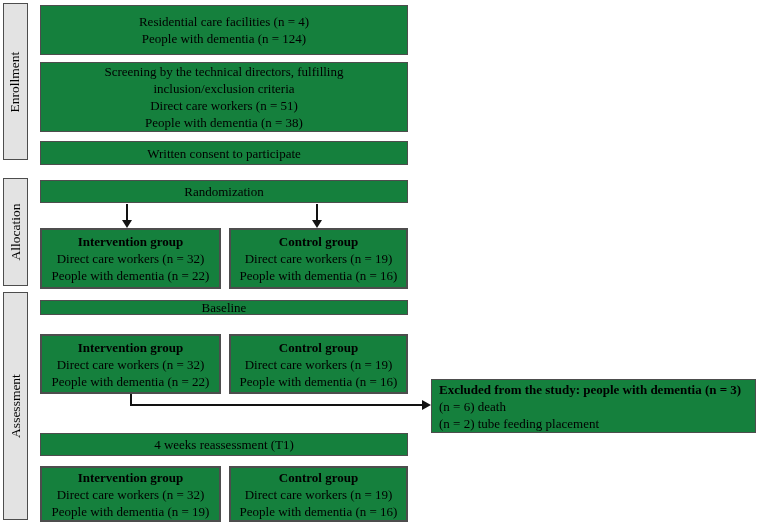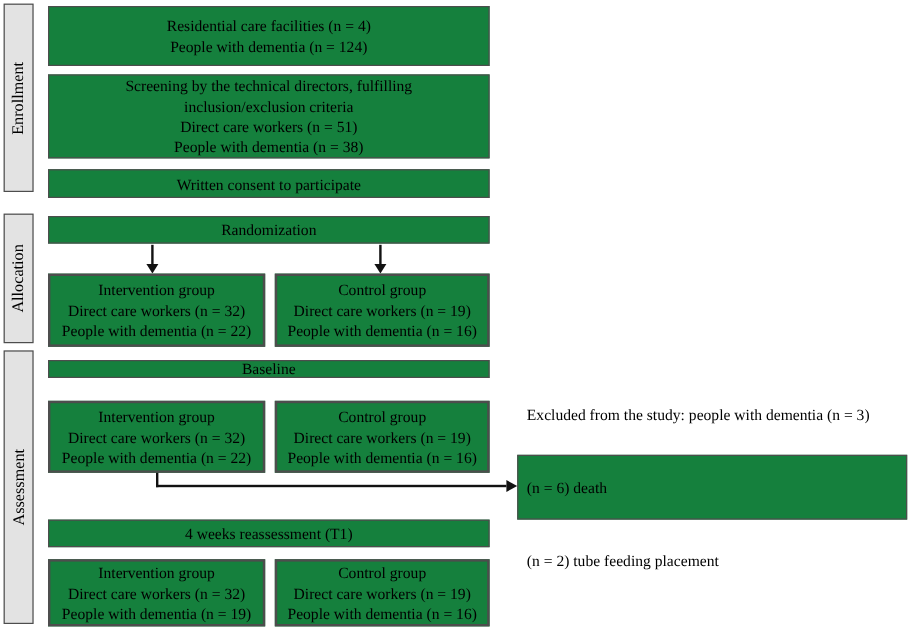--- a/index.html
+++ b/index.html
@@ -18,21 +18,21 @@
     align-items:flex-start; justify-content:center; text-align:left; padding:2px 7px;
   }
   .phase {
     position:absolute; box-sizing:border-box;
     border:1.5px solid #4d4d4d; background:#e3e3e3;
     display:flex; align-items:center; justify-content:center;
   }
   .phase span {
     transform:rotate(-90deg); white-space:nowrap; font-size:13.5px;
   }
-  .bold { font-weight:normal; }
+  .bold { font-weight:bold; }
   .vline { position:absolute; width:2px; background:#121212; }
   .hline { position:absolute; height:2px; background:#121212; }
   .arrow-down {
     position:absolute; width:0; height:0;
     border-left:5px solid transparent; border-right:5px solid transparent;
     border-top:8px solid #121212;
   }
   .arrow-right {
     position:absolute; width:0; height:0;
     border-top:5px solid transparent; border-bottom:5px solid transparent;
@@ -105,21 +105,21 @@
   <div class="box thick" style="left:229px; top:334px; width:179px; height:60px;">
     <div class="bold">Control group</div>
     <div>Direct care workers (n = 19)</div>
     <div>People with dementia (n = 16)</div>
   </div>
 
   <div class="vline" style="left:130px; top:394px; height:12px;"></div>
   <div class="hline" style="left:130px; top:404px; width:292px;"></div>
   <div class="arrow-right" style="left:422px; top:400px;"></div>
 
-  <div class="box leftalign" style="left:431px; top:379px; width:325px; height:54px;gap:44px;">
+  <div class="box leftalign" style="left:431px; top:379px; width:325px; height:54px;">
     <div class="bold">Excluded from the study: people with dementia (n = 3)</div>
     <div>(n = 6) death</div>
     <div>(n = 2) tube feeding placement</div>
   </div>
 
   <div class="box" style="left:40px; top:433px; width:368px; height:23px;text-align:right;">
     <div>4 weeks reassessment (T1)</div>
   </div>
 
   <div class="box thick" style="left:40px; top:466px; width:181px; height:56px;">

